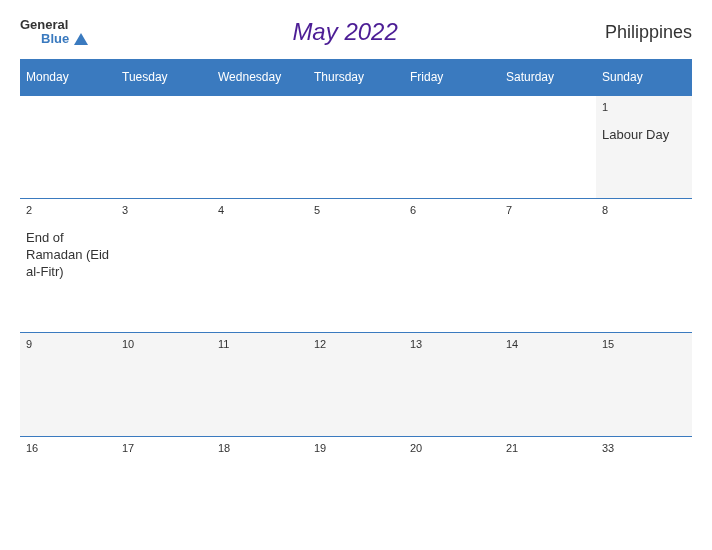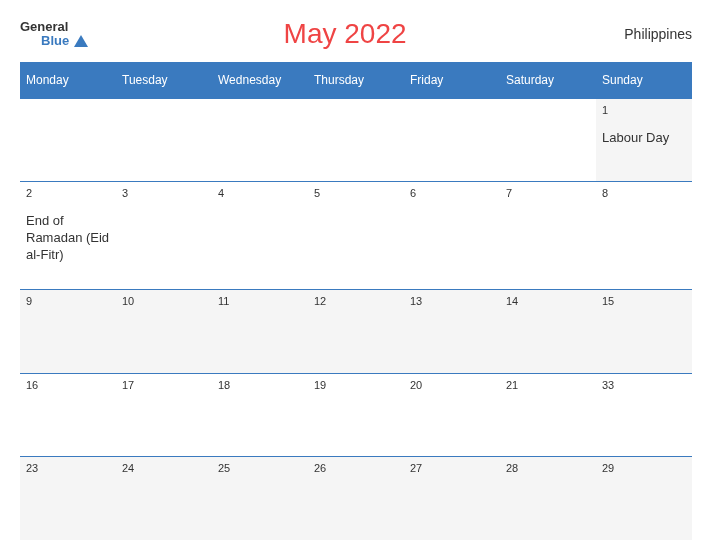--- a/index.html
+++ b/index.html
@@ -51,29 +51,30 @@
       width: 0;
       height: 0;
       border-left: 7px solid transparent;
       border-right: 7px solid transparent;
       border-bottom: 12px solid #3a7abf;
       display: inline-block;
       margin-left: 2px;
     }
 
     .title {
-      font-size: 28px;
+      font-size: 24px;
       font-weight: normal;
-      color: #ef4444;
+      color: #4c1d95;
       text-align: center;
       flex: 1;
+      font-style: italic;
     }
 
     .country {
-      font-size: 14px;
+      font-size: 18px;
       color: #333;
       text-align: right;
       min-width: 90px;
     }
 
     
     .calendar {
       width: 100%;
       border-collapse: collapse;
       flex: 1;
@@ -232,38 +233,15 @@
           <td>
             <span class="day-number">20</span>
           </td>
           <td>
             <span class="day-number">21</span>
           </td>
           <td>
             <span class="day-number">33</span>
           </td>
         </tr>
-        <tr>
-          <td>
-            <span class="day-number">23</span>
-          </td>
-          <td>
-            <span class="day-number">24</span>
-          </td>
-          <td>
-            <span class="day-number">25</span>
-          </td>
-          <td>
-            <span class="day-number">26</span>
-          </td>
-          <td>
-            <span class="day-number">27</span>
-          </td>
-          <td>
-            <span class="day-number">28</span>
-          </td>
-          <td>
-            <span class="day-number">29</span>
-          </td>
-        </tr>
       </tbody>
   </table>
 </div>
 
 </body></html>

